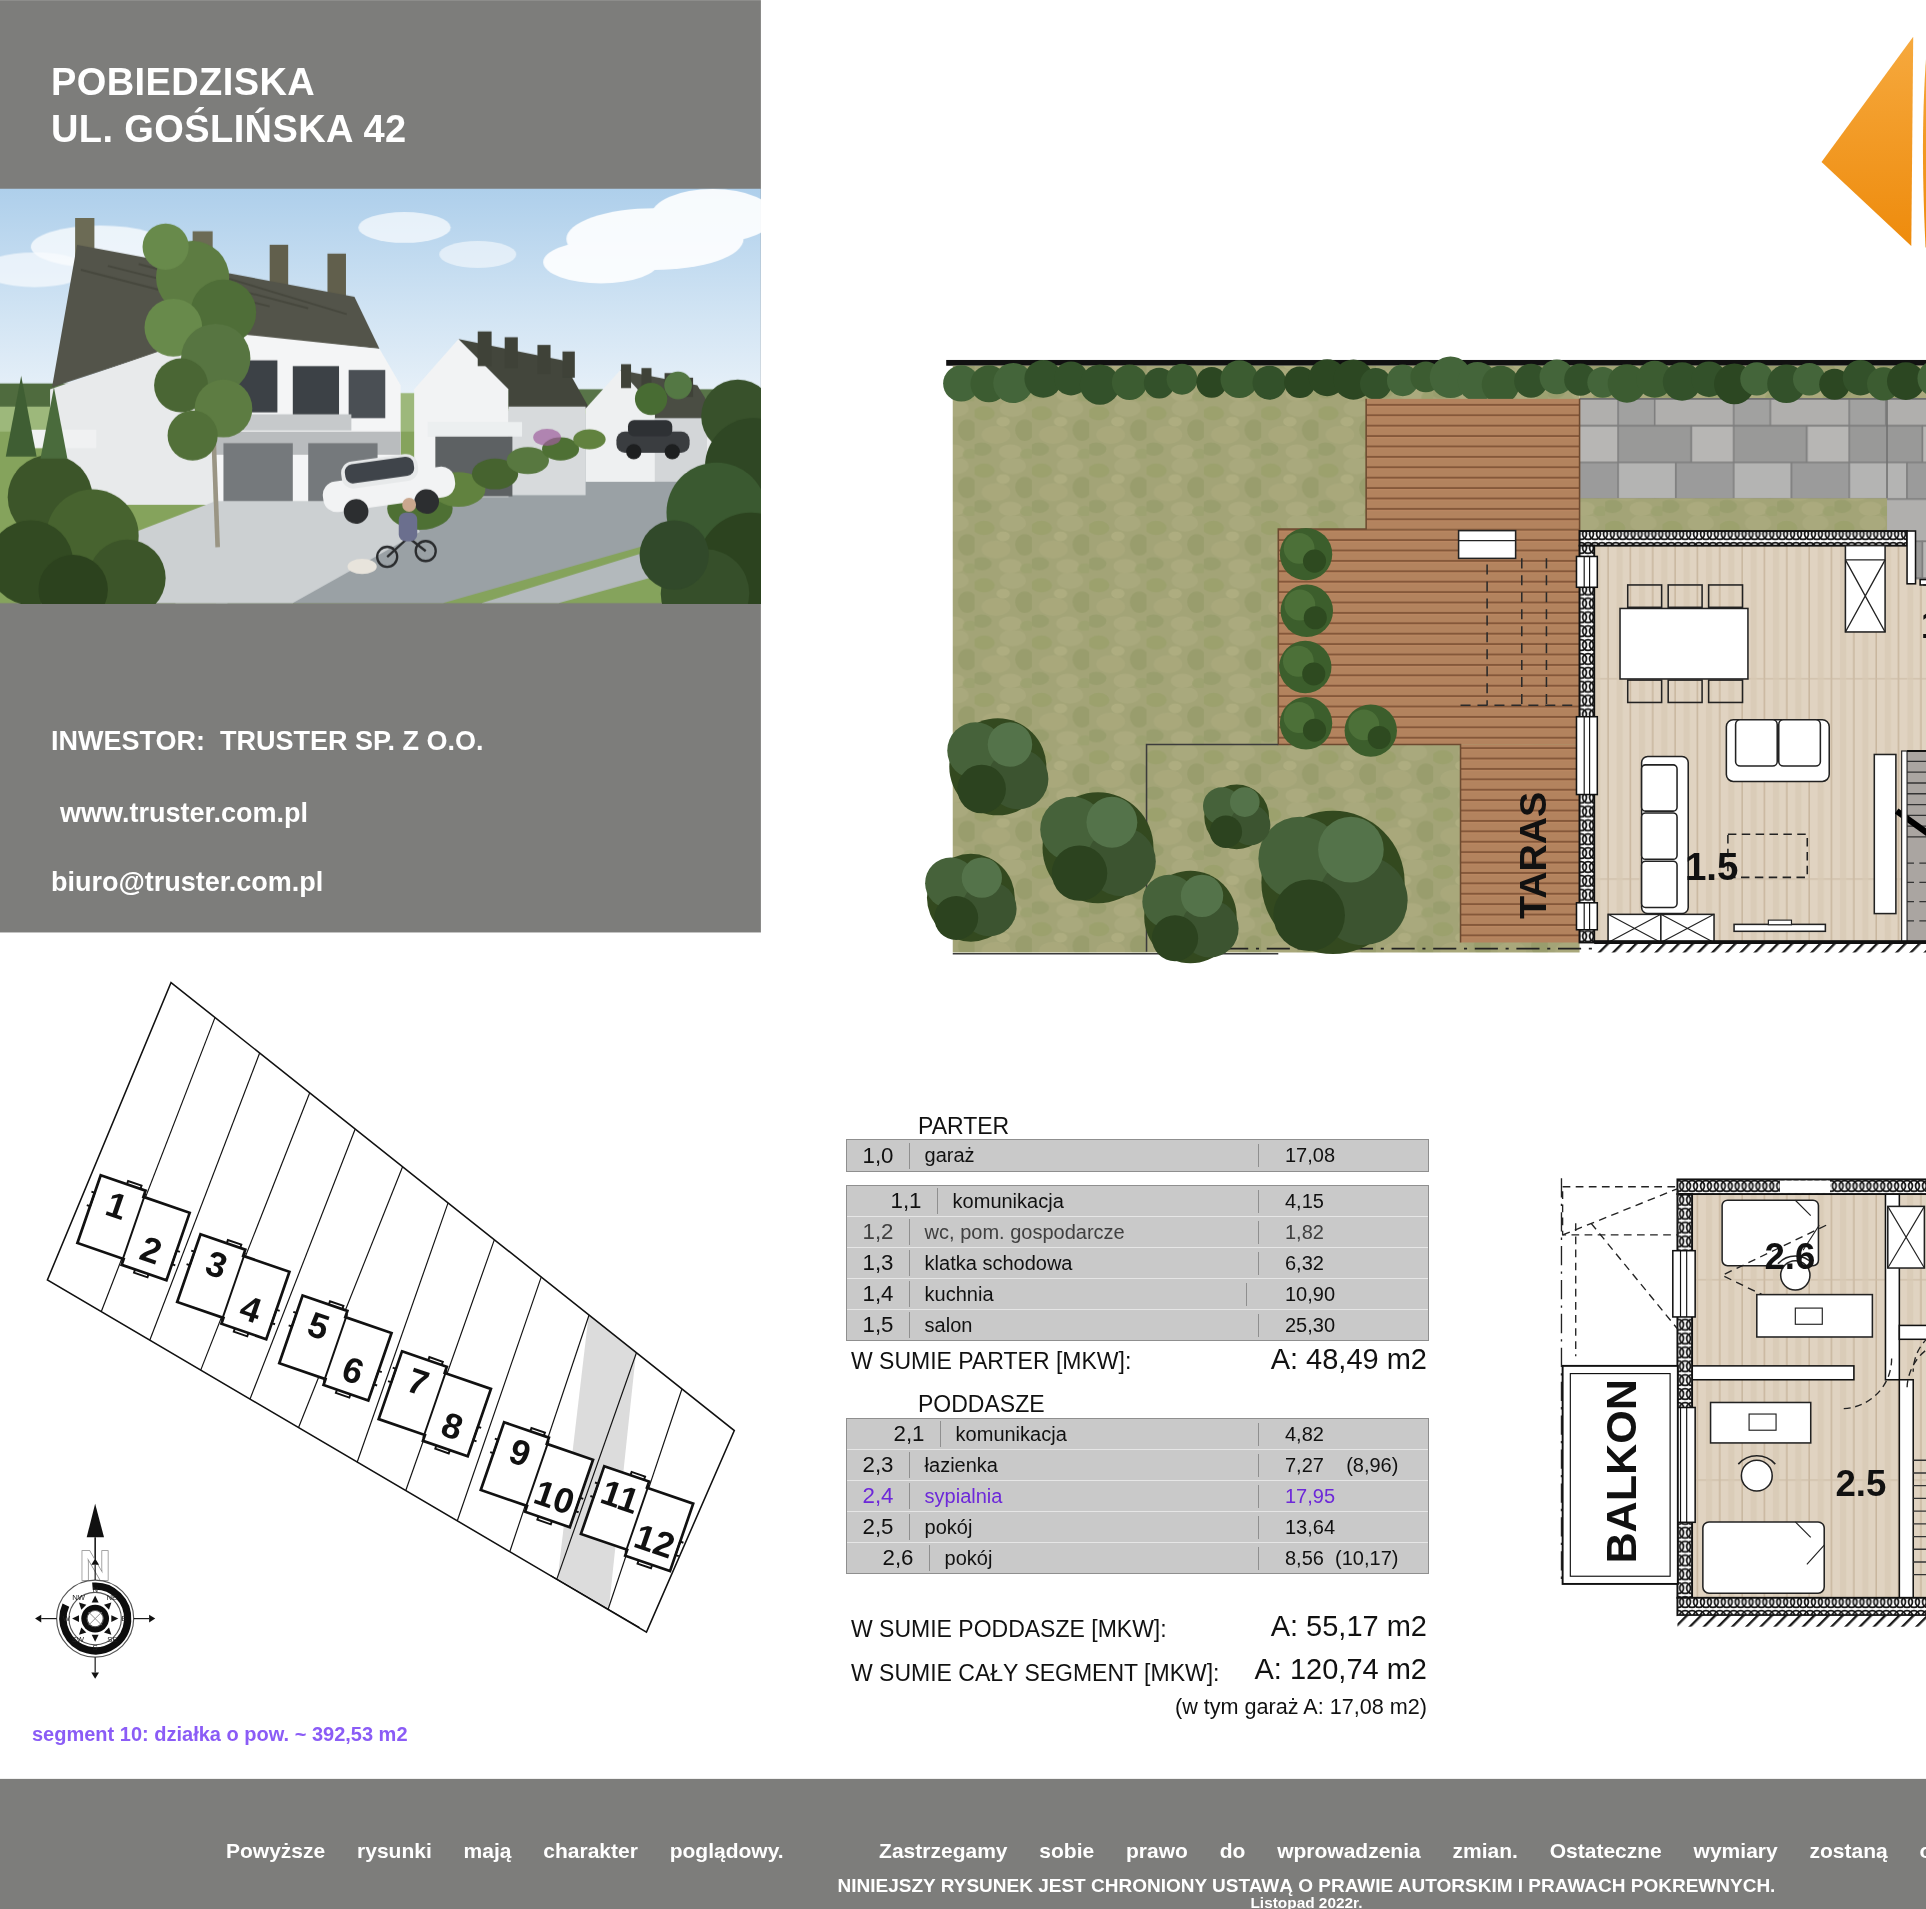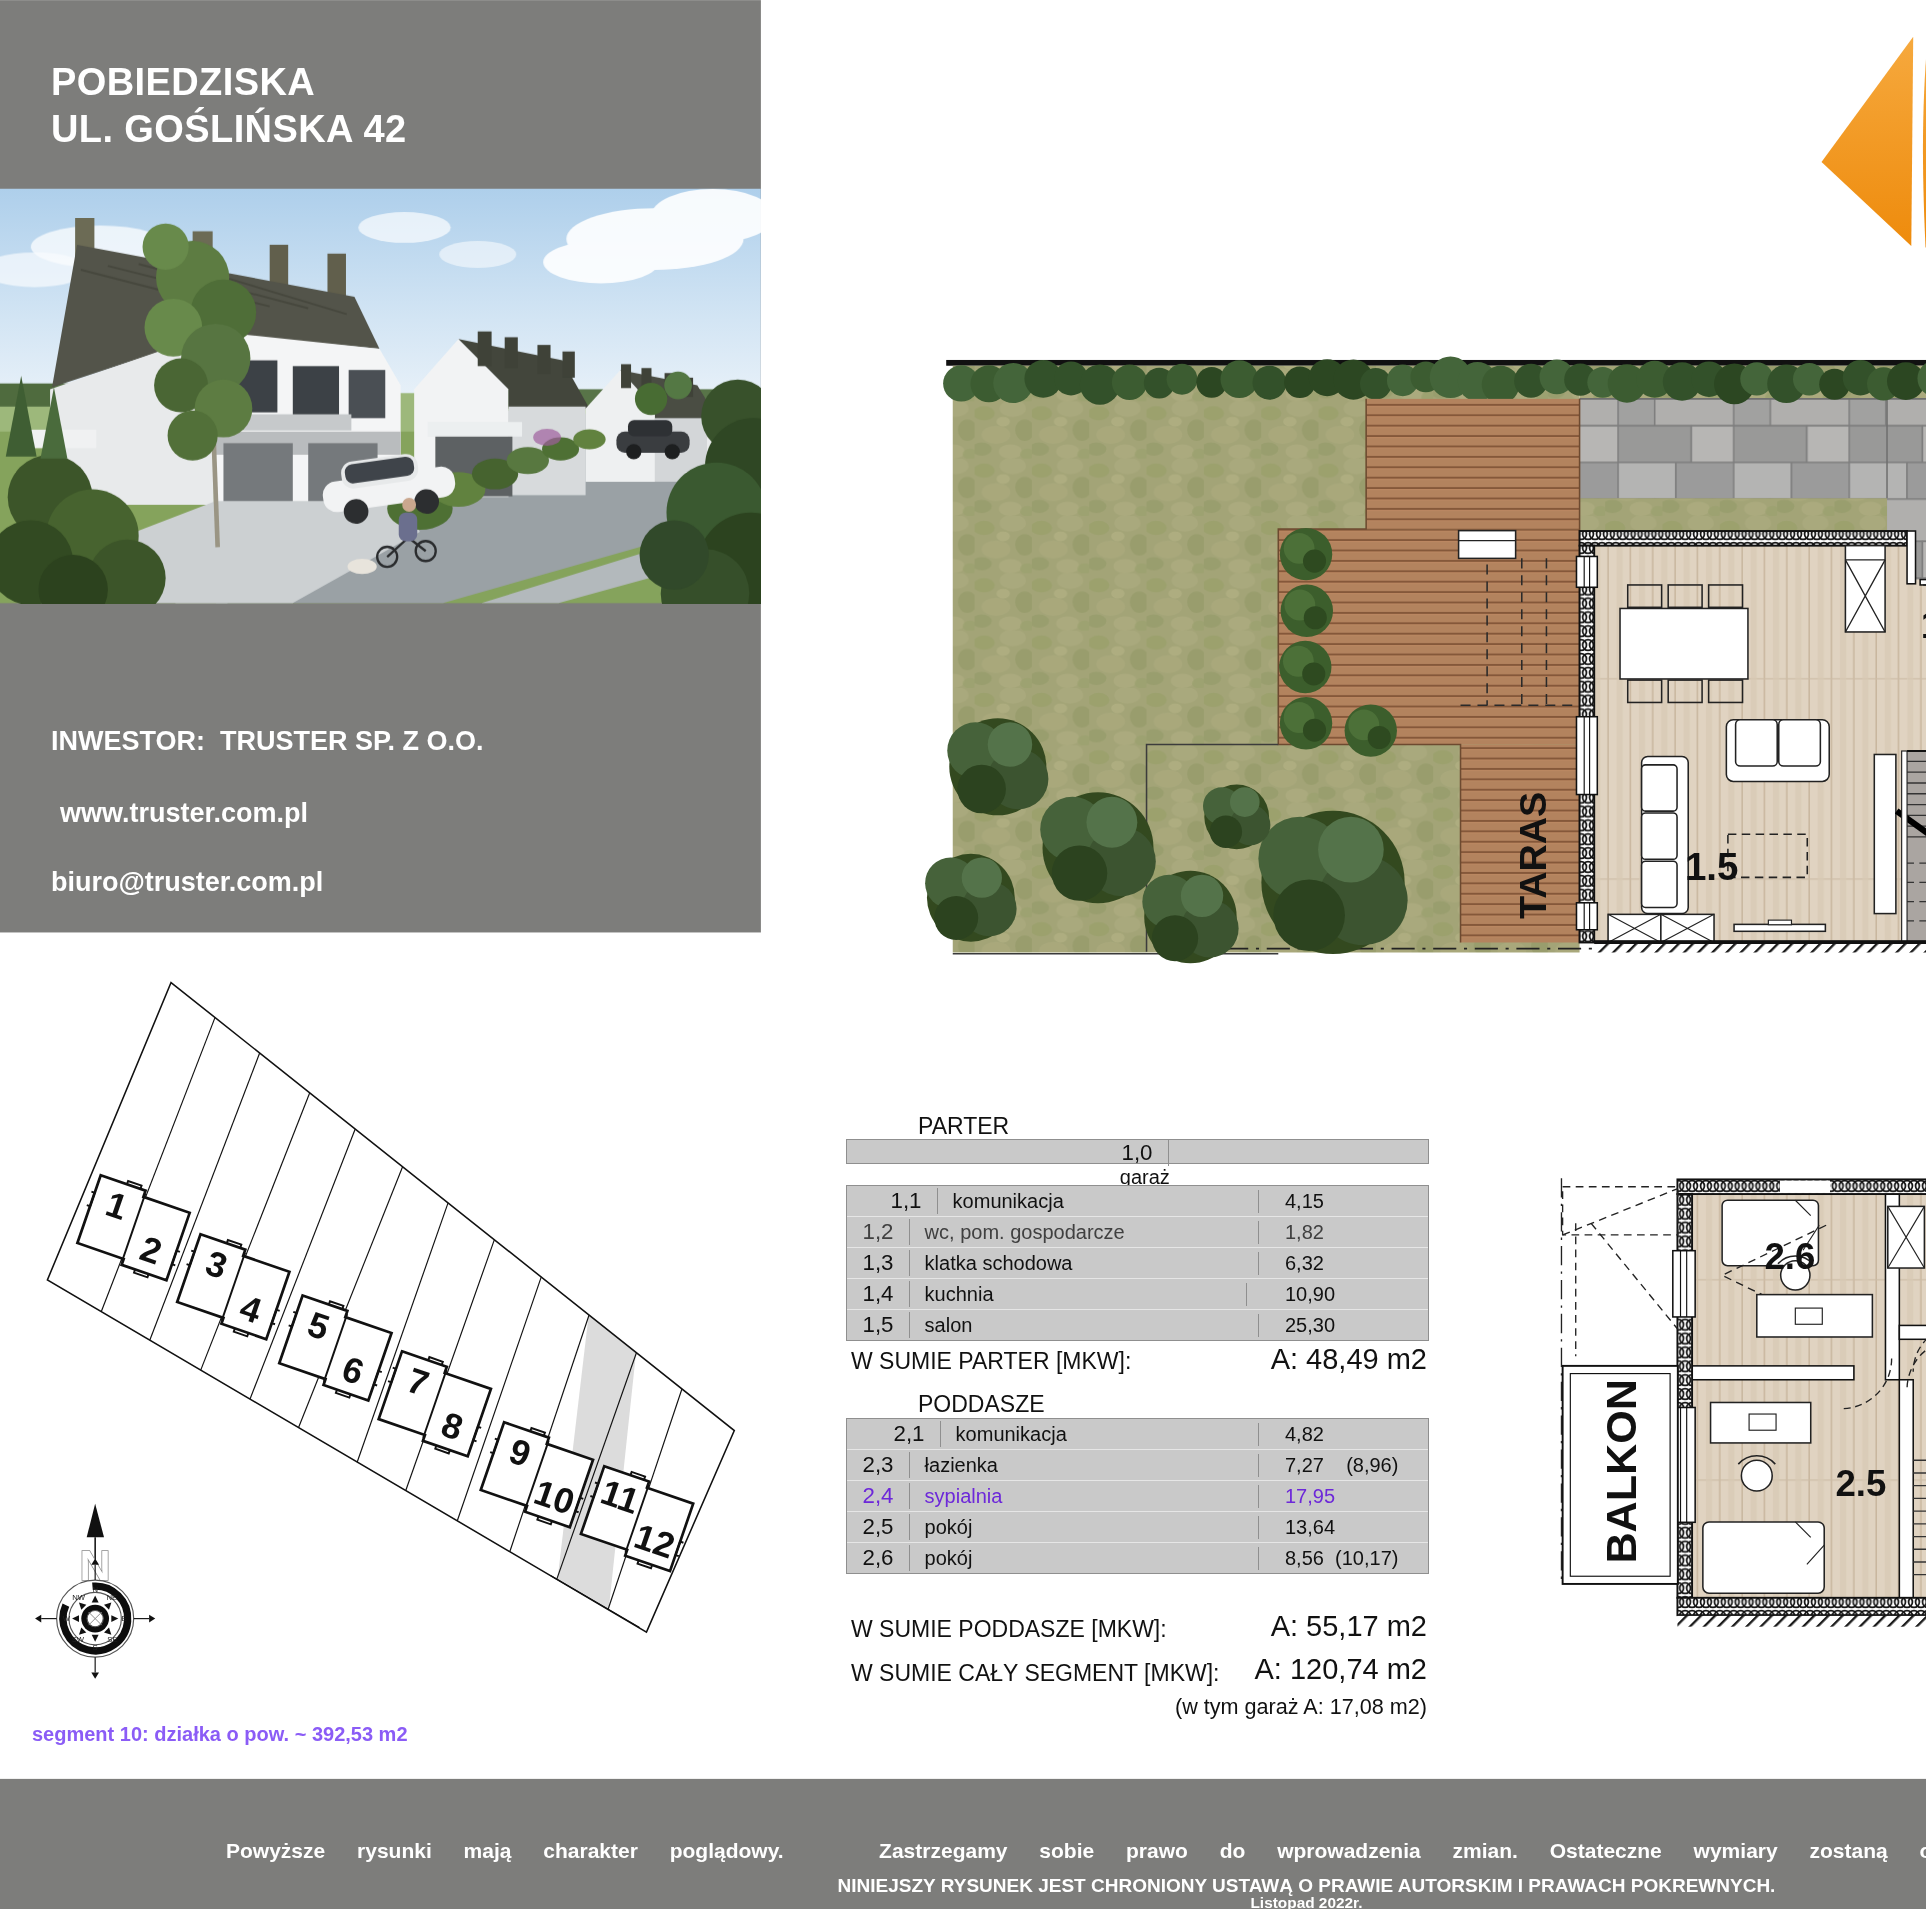--- a/index.html
+++ b/index.html
@@ -969,21 +969,21 @@
 
 <div class="abs b" style="left:51px;top:726px;font-size:27px;color:#fff;">INWESTOR:&nbsp;&nbsp;TRUSTER SP. Z O.O.</div>
 
 <div class="abs b" style="left:60px;top:798px;font-size:27px;color:#fff;">www.truster.com.pl</div>
 
 <div class="abs b" style="left:51px;top:867px;font-size:27px;color:#fff;">biuro@truster.com.pl</div>
 
 <div class="abs" style="left:918px;top:1113px;font-size:23px;color:#111;">PARTER</div>
 
 <div class="abs" style="left:846px;top:1139px;width:581px;border:1.2px solid #8f8f8f;background:#c9c9c9;">
-<div style="display:flex;height:23px;align-items:center;font-size:20px;color:#111;flex-direction:column;">
+<div style="display:flex;height:31px;align-items:center;font-size:20px;color:#111;">
 <div style="width:62px;text-align:center;font-size:22.3px;border-right:1.2px solid #8f8f8f;">1,0</div>
 <div style="flex:1;padding-left:14.6px;">garaż</div>
 <div style="width:143px;border-left:1.2px solid #8f8f8f;padding-left:26px;">17,08</div>
 </div>
 </div>
 
 <div class="abs" style="left:846px;top:1185px;width:581px;border:1.2px solid #8f8f8f;background:#c9c9c9;">
 <div style="display:flex;height:30px;align-items:center;font-size:20px;color:#111;border-bottom:0.8px solid #e6e6e6;padding-left:28px;">
 <div style="width:62px;text-align:center;font-size:22.3px;border-right:1.2px solid #8f8f8f;">1,1</div>
 <div style="flex:1;padding-left:14.6px;">komunikacja</div>
@@ -1032,21 +1032,21 @@
 <div style="width:62px;text-align:center;font-size:22.3px;border-right:1.2px solid #8f8f8f;">2,4</div>
 <div style="flex:1;padding-left:14.6px;">sypialnia</div>
 <div style="width:143px;border-left:1.2px solid #8f8f8f;padding-left:26px;">17,95</div>
 </div>
 <div style="display:flex;height:30px;align-items:center;font-size:20px;color:#111;border-bottom:0.8px solid #e6e6e6;">
 <div style="width:62px;text-align:center;font-size:22.3px;border-right:1.2px solid #8f8f8f;">2,5</div>
 <div style="flex:1;padding-left:14.6px;">pokój</div>
 <div style="width:143px;border-left:1.2px solid #8f8f8f;padding-left:26px;">13,64</div>
 </div>
 <div style="display:flex;height:30px;align-items:center;font-size:20px;color:#111;">
-<div style="width:62px;text-align:center;font-size:22.3px;border-right:1.2px solid #8f8f8f;">2,6</div>
+<div style="width:62px;text-align:center;font-size:22.3px;border-right:1.2px solid #8f8f8f;margin-left:20px;">2,6</div>
 <div style="flex:1;padding-left:14.6px;">pokój</div>
 <div style="width:143px;border-left:1.2px solid #8f8f8f;padding-left:26px;">8,56&nbsp;&nbsp;(10,17)</div>
 </div>
 </div>
 
 <div class="abs" style="left:851px;top:1616px;font-size:23px;color:#111;">W SUMIE PODDASZE [MKW]:</div>
 
 <div class="abs" style="left:1042px;top:1610px;width:385px;text-align:right;font-size:29px;color:#111;">A: 55,17 m2</div>
 
 <div class="abs" style="left:851px;top:1660px;font-size:23px;color:#111;">W SUMIE CAŁY SEGMENT [MKW]:</div>

